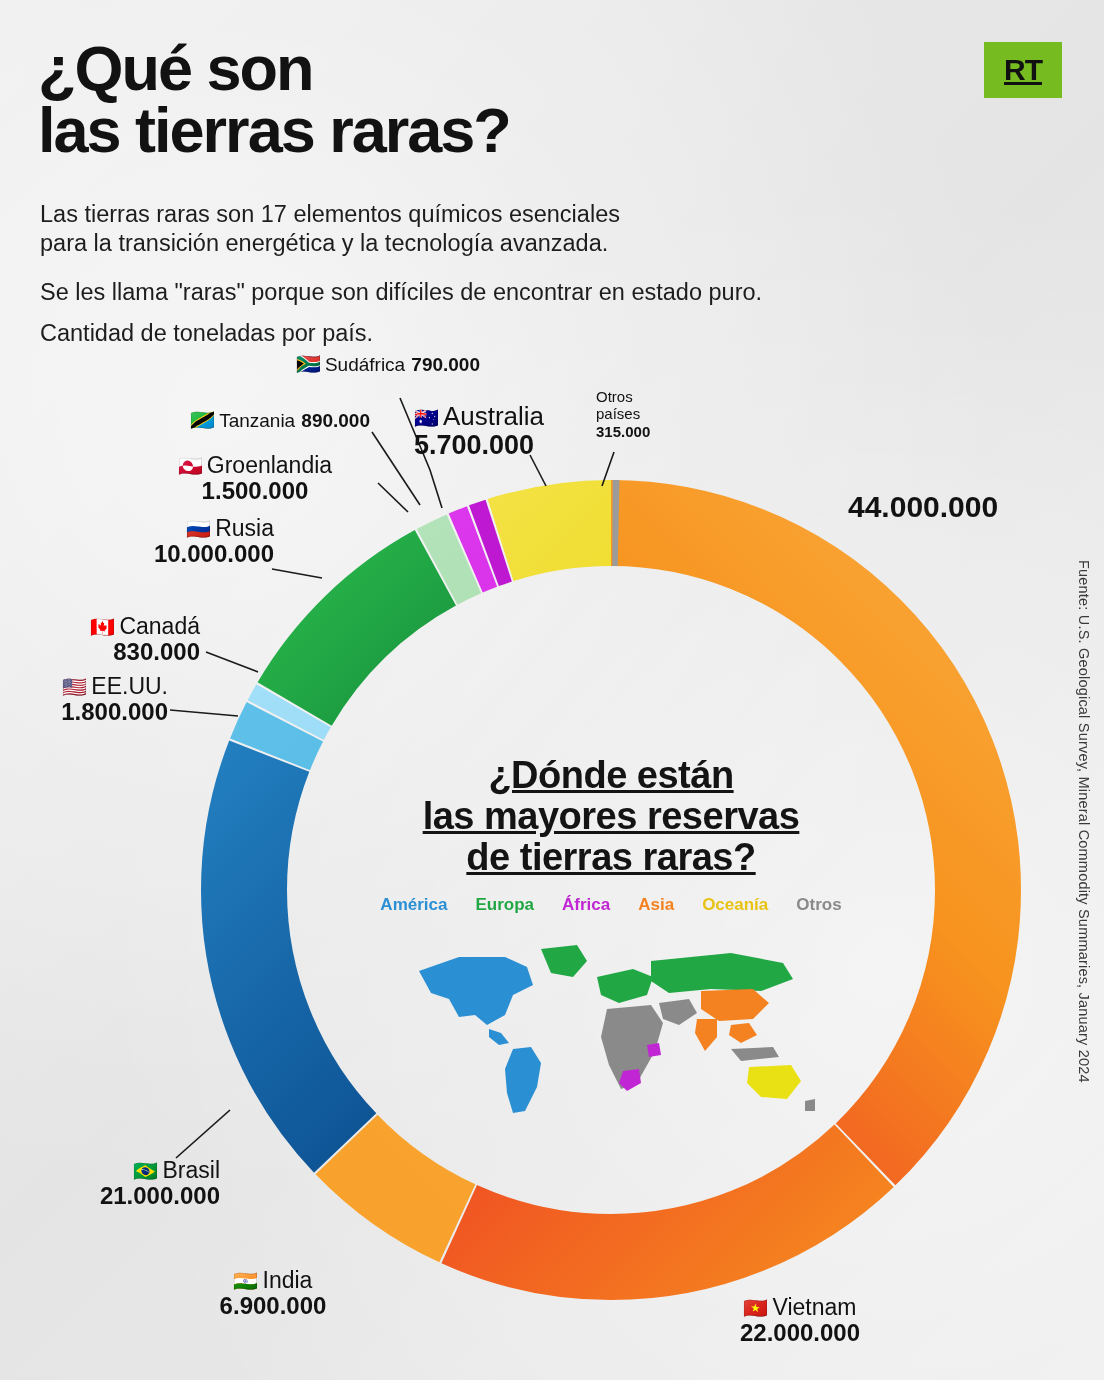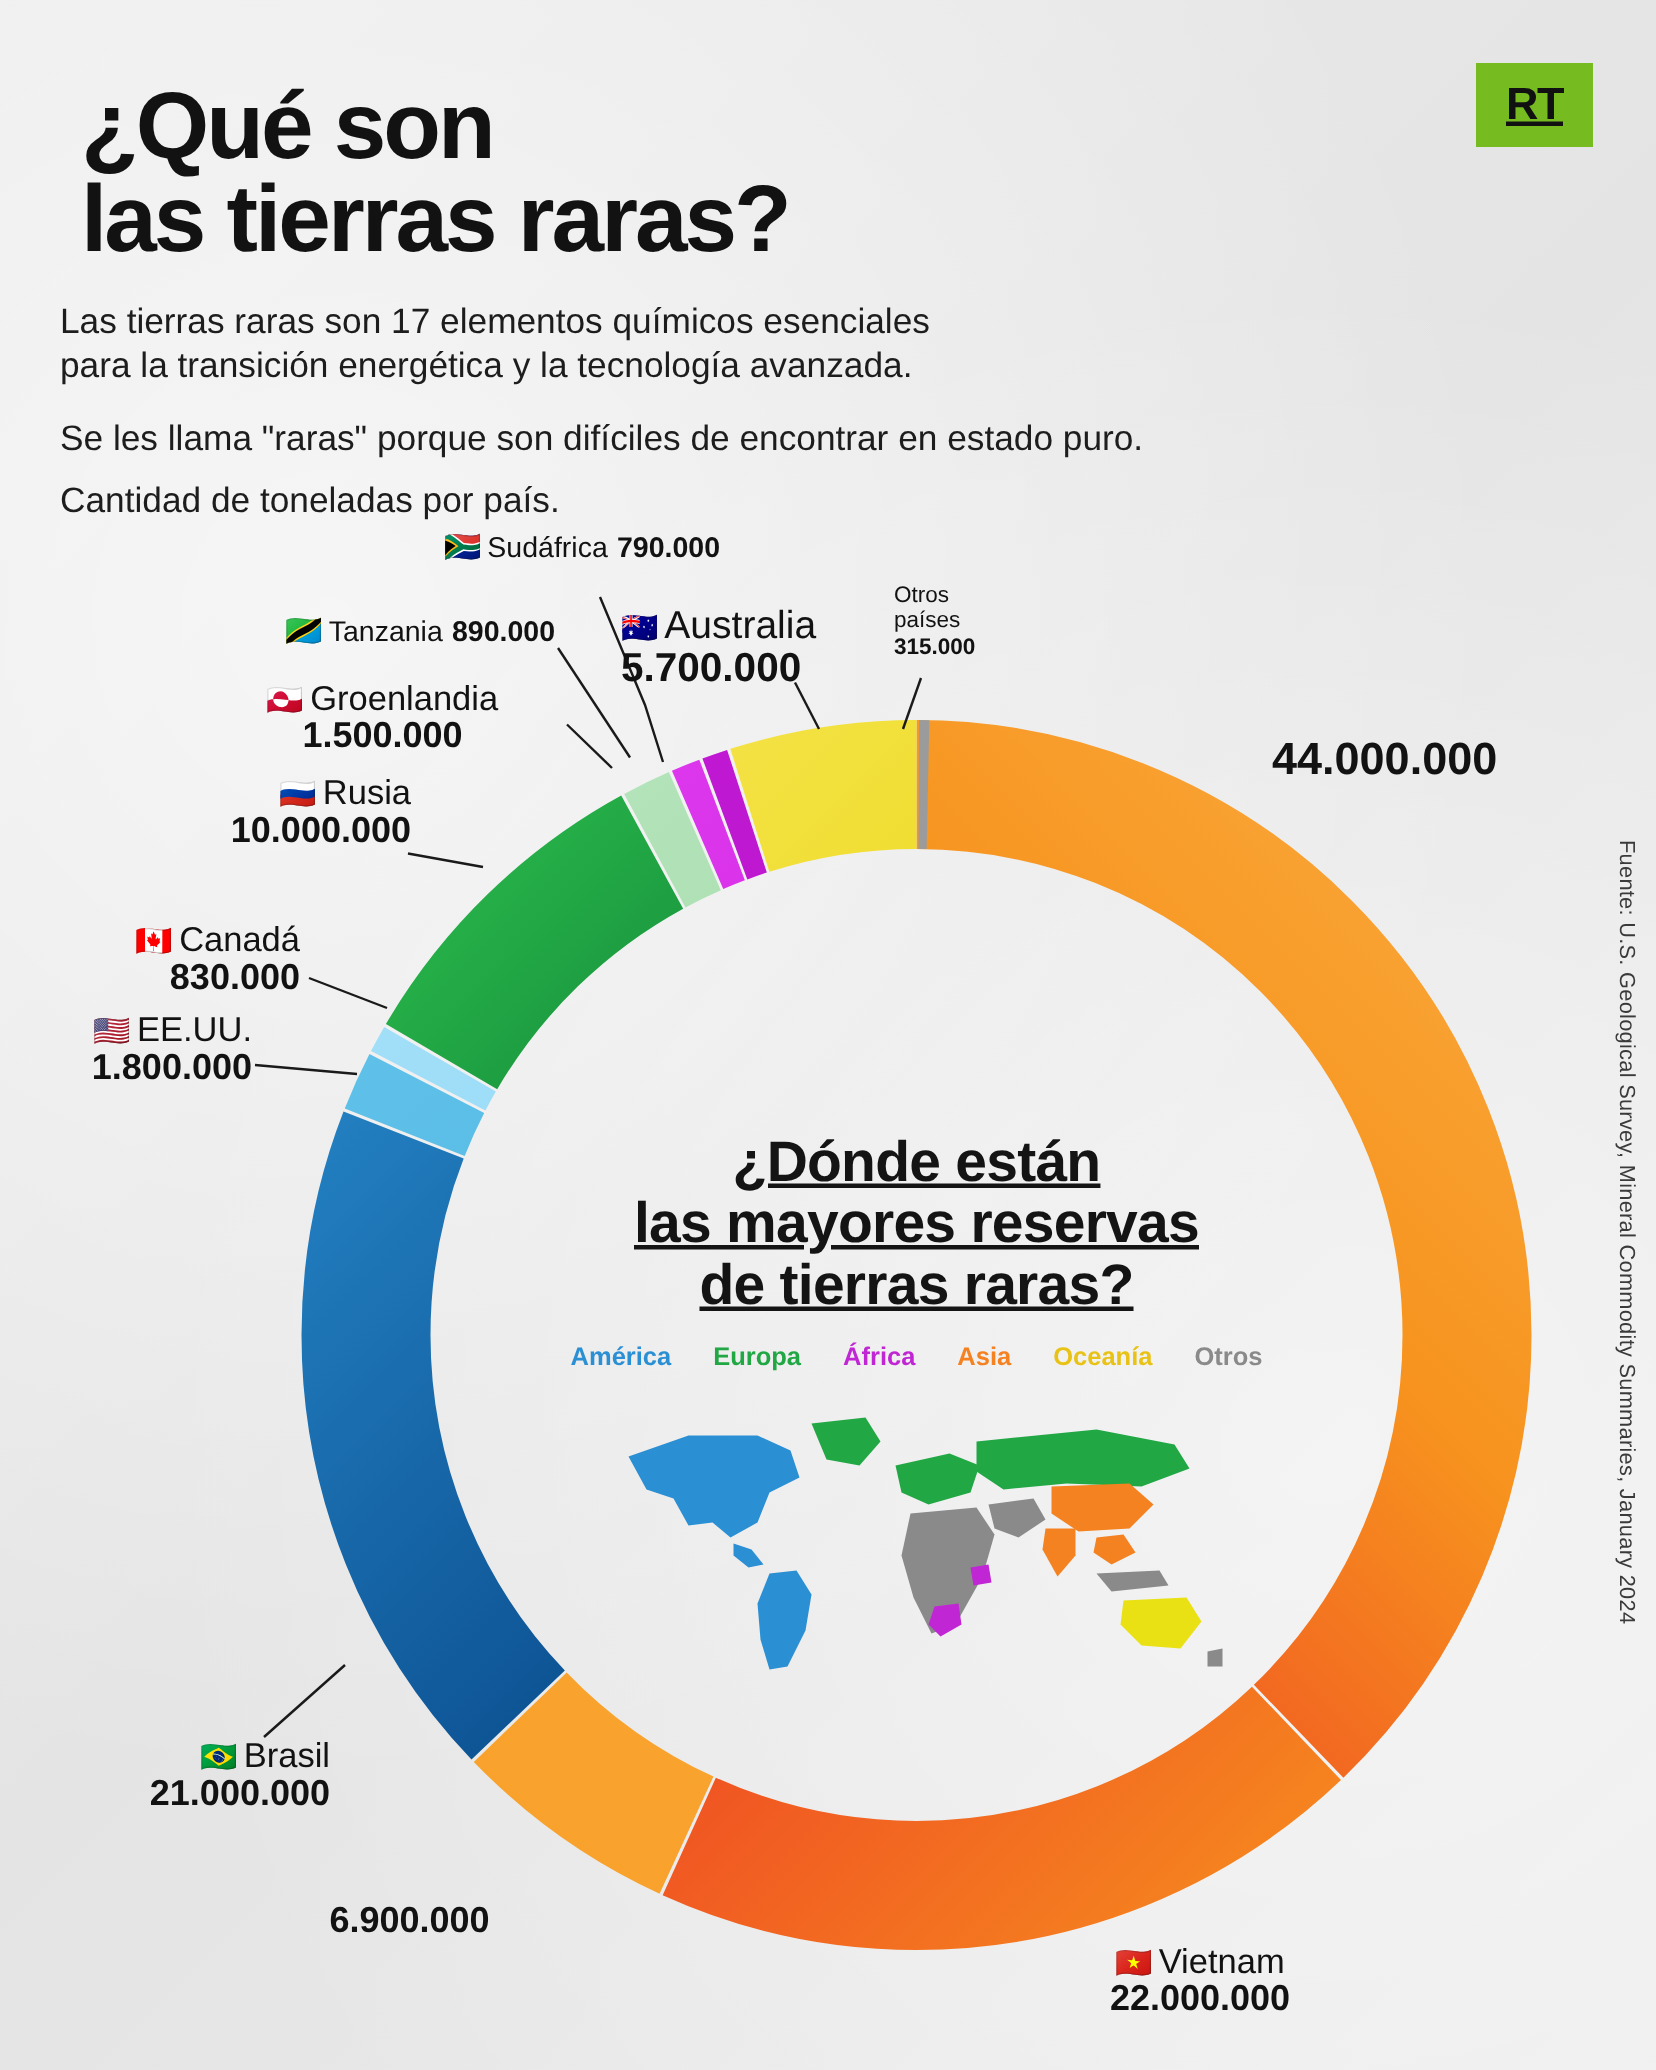--- a/index.html
+++ b/index.html
@@ -28,21 +28,21 @@
     display:flex; align-items:center; justify-content:center;
   }
   .logo span {
     font-weight:bold; font-size:30px; color:#111; letter-spacing:-1px;
     font-family:"Liberation Sans", sans-serif;
     text-decoration:underline;
   }
 
   h1 {
     position:absolute; left:38px; top:38px;
-    margin:16px; font-size:63px; line-height:0.98; font-weight:bold;
+    margin:0; font-size:63px; line-height:0.98; font-weight:bold;
     letter-spacing:-2px; color:#121212; white-space:pre-line;
   }
 
   .sub1 {
     position:absolute; left:40px; top:200px; width:760px;
     font-size:23.5px; line-height:1.22; color:#1d1d1d; white-space:pre-line;
   }
   .sub2 {
     position:absolute; left:40px; top:279px; width:960px;
     font-size:23.5px; color:#1d1d1d;
@@ -281,20 +281,21 @@
   <div><span class="flag">🇺🇸</span><span class="name">EE.UU.</span></div>
   <div class="val">1.800.000</div>
 </div>
 
 <div class="lbl r" style="left:20px; top:1158px; width:200px;">
   <div><span class="flag">🇧🇷</span><span class="name">Brasil</span></div>
   <div class="val">21.000.000</div>
 </div>
 
 <div class="lbl c" style="left:148px; top:1268px; width:250px;">
+  <div><span class="flag">🇮🇳</span><span class="name">India</span></div>
   <div class="val">6.900.000</div>
 </div>
 
 <div class="lbl c" style="left:650px; top:1295px; width:300px;">
   <div><span class="flag">🇻🇳</span><span class="name">Vietnam</span></div>
   <div class="val">22.000.000</div>
 </div>
 
 <div class="lbl" style="left:848px; top:490px; width:240px;">
   <div class="val" style="font-size:30px">44.000.000</div>

